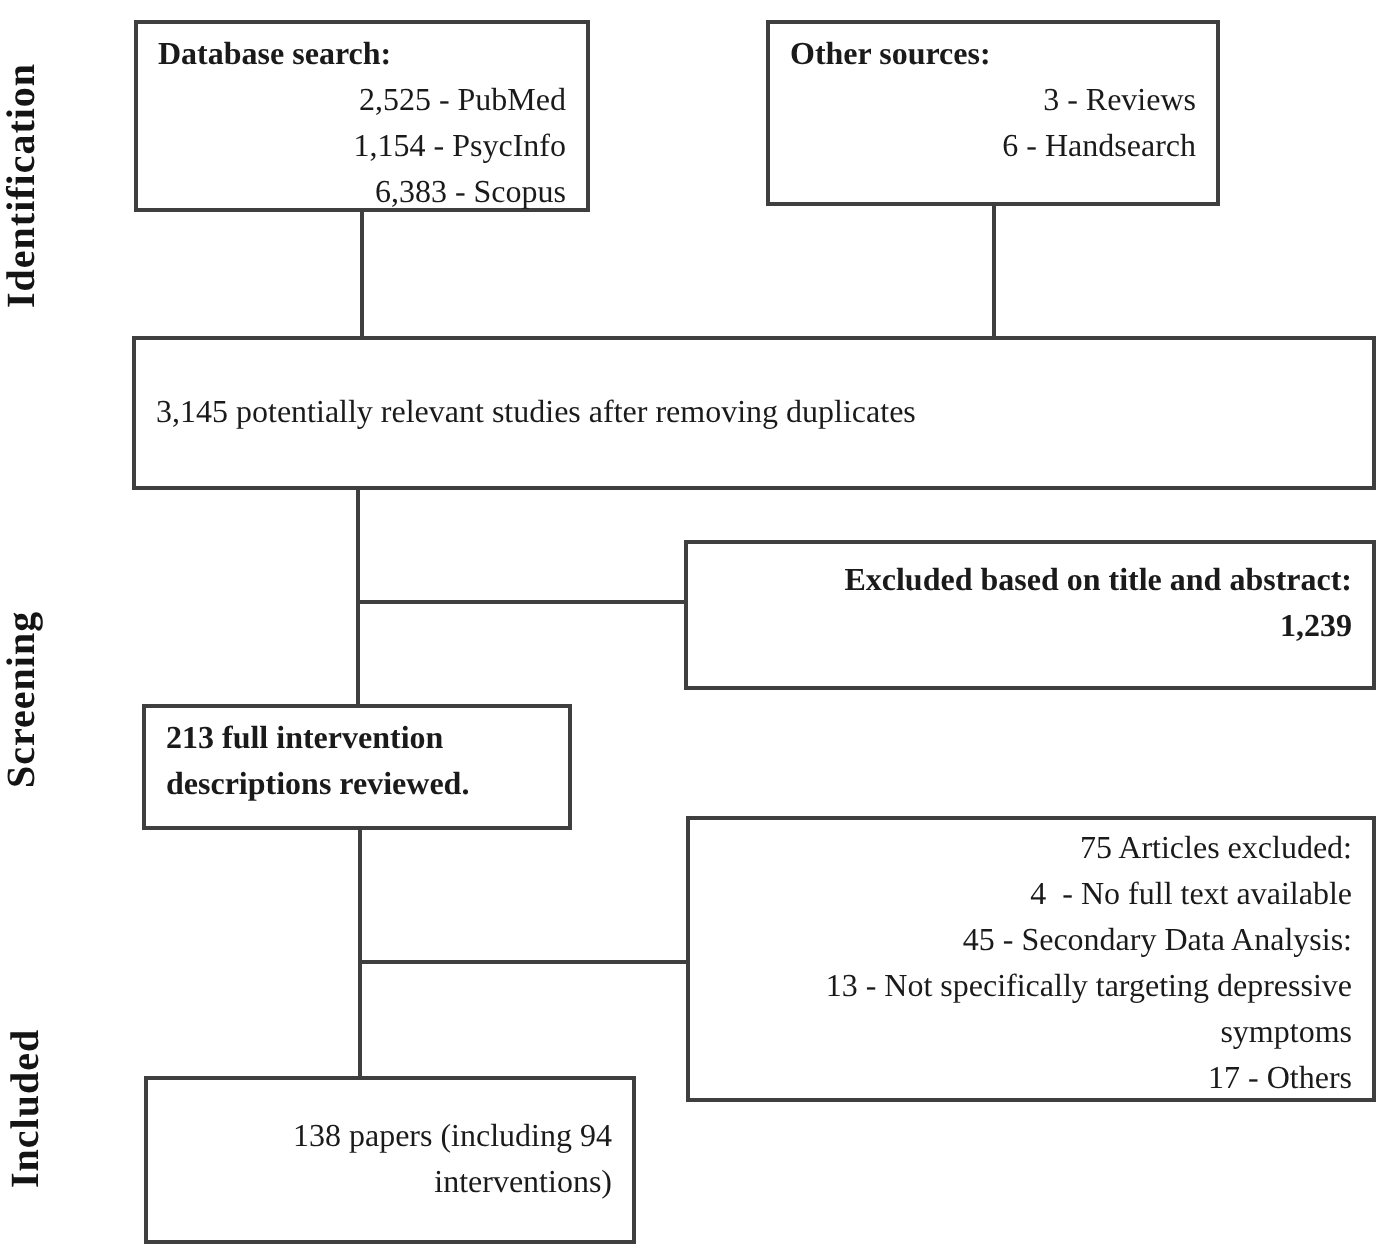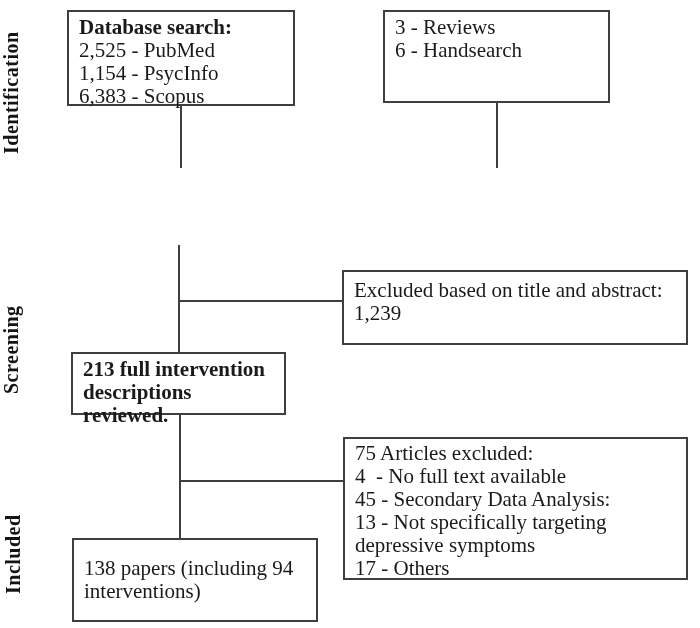--- a/index.html
+++ b/index.html
@@ -25,26 +25,26 @@
     letter-spacing: 0.5px;
     text-align: center;
     width: 36px;
     color: #141414;
   }
   .box {
     position: absolute;
     box-sizing: border-box;
     border: 2px solid #3f3f3f;
     background: #ffffff;
-    font-size: 21px;
+    font-size: 16px;
     line-height: 23px;
     padding: 4px 10px;
   }
   .box-title { font-weight: bold; }
-  .box-line, .box-text { white-space: pre-wrap; }
+  .box-line, .box-text { white-space: pre-wrap; text-align: right; }
   .v-center {
     display: flex;
     align-items: center;
   }
   .line {
     position: absolute;
     background: #3f3f3f;
   }
 </style>
 </head>
@@ -57,44 +57,48 @@
   <div class="stage-label" style="left:2px; top:508px; height:92px;">Included</div>
 
   <div class="box" style="left:67px; top:10px; width:228px; height:96px;">
     <div class="box-title">Database search:</div>
     <div class="box-line">2,525 - PubMed</div>
     <div class="box-line">1,154 - PsycInfo</div>
     <div class="box-line">6,383 - Scopus</div>
   </div>
 
   <div class="box" style="left:383px; top:10px; width:227px; height:93px;">
+    <div class="box-title">Other sources:</div>
     <div class="box-line">3 - Reviews</div>
     <div class="box-line">6 - Handsearch</div>
   </div>
 
   <div class="line" style="left:180px; top:106px; width:2px; height:62px;"></div>
   <div class="line" style="left:496px; top:103px; width:2px; height:65px;"></div>
 
+  <div class="box v-center" style="left:66px; top:168px; width:622px; height:77px;">
+    <span class="box-text">3,145 potentially relevant studies after removing duplicates</span>
+  </div>
 
   <div class="line" style="left:178px; top:245px; width:2px; height:107px;"></div>
   <div class="line" style="left:178px; top:300px; width:164px; height:2px;"></div>
 
-  <div class="box" style="left:342px; top:270px; width:346px; height:75px; padding-top:7px;">
+  <div class="box" style="left:342px; top:270px; width:346px; height:75px; padding-top:7px;font-weight:bold;">
     <div class="box-line">Excluded based on title and abstract:</div>
     <div class="box-line">1,239</div>
   </div>
 
   <div class="box" style="left:71px; top:352px; width:215px; height:63px;font-weight:bold;">
     <span class="box-text">213 full intervention descriptions reviewed.</span>
   </div>
 
   <div class="line" style="left:179px; top:415px; width:2px; height:123px;"></div>
   <div class="line" style="left:179px; top:480px; width:164px; height:2px;"></div>
 
-  <div class="box" style="left:343px; top:408px; width:345px; height:143px; padding-top:3px;margin-top:29px;">
+  <div class="box" style="left:343px; top:408px; width:345px; height:143px; padding-top:3px;">
     <div class="box-line">75 Articles excluded:</div>
     <div class="box-line">4  - No full text available</div>
     <div class="box-line">45 - Secondary Data Analysis:</div>
     <div class="box-line">13 - Not specifically targeting depressive symptoms</div>
     <div class="box-line">17 - Others</div>
   </div>
 
   <div class="box v-center" style="left:72px; top:538px; width:246px; height:84px;">
     <span class="box-text">138 papers (including 94 interventions)</span>
   </div>

